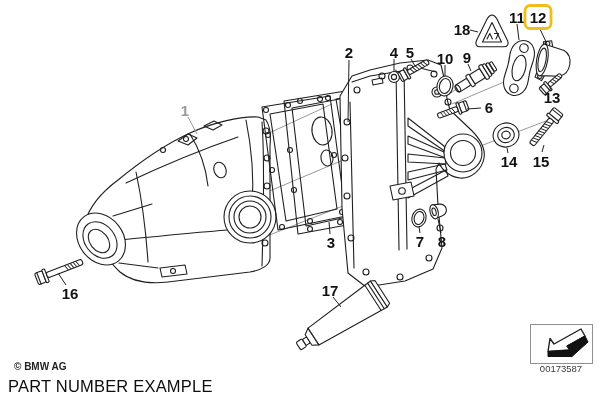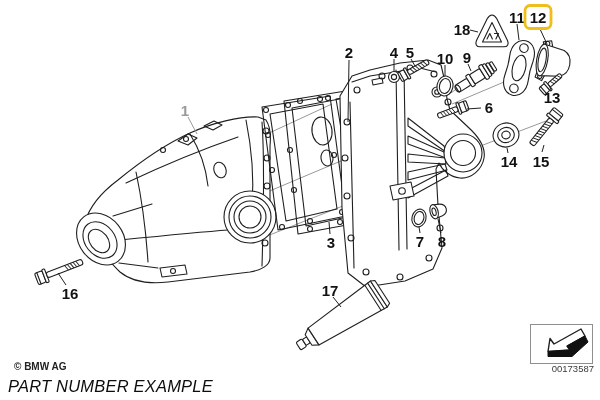--- a/index.html
+++ b/index.html
@@ -10,24 +10,24 @@
   .pfill{fill:#ffffff;}
   .thin{stroke:#6b6b6b;stroke-width:0.7;}
   .tick{stroke:#1f1f1f;stroke-width:0.9;}
   .part-label{font-family:"Liberation Sans",sans-serif;font-weight:bold;font-size:15px;
               fill:#111;cursor:pointer;}
   .part-label.gray{fill:#9a9a9a;}
   .leader{stroke:#1f1f1f;stroke-width:1;fill:none;}
   .leader.gray{stroke:#9a9a9a;}
   #copyright{position:absolute;left:14px;top:361px;font-size:10px;font-weight:bold;color:#222;
              letter-spacing:0px;text-align:center;}
-  #caption{position:absolute;left:8px;top:377px;font-size:16.5px;color:#0d0d0d;letter-spacing:0.2px;font-style:italic;}
+  #caption{position:absolute;left:8px;top:377px;font-size:16.5px;color:#0d0d0d;letter-spacing:0.2px;}
   #refbox{position:absolute;left:530px;top:324px;width:61px;height:38px;border:1px solid #8f8f8f;
           background:#fff;}
-  #refnum{position:absolute;left:528px;top:363px;width:66px;text-align:right;font-size:9.5px;color:#3a3a3a;}
+  #refnum{position:absolute;left:528px;top:363px;width:66px;text-align:center;font-size:9.5px;color:#3a3a3a;}
 </style>
 </head>
 <body>
 
 <div id="stage">
 
   <svg id="art" width="600" height="400" viewBox="0 0 600 400">
     <defs>
       <pattern id="hatch" width="4" height="4" patternUnits="userSpaceOnUse" patternTransform="rotate(45)">
         <line x1="0" y1="0" x2="0" y2="4" stroke="#2a2a2a" stroke-width="1.4"></line>

